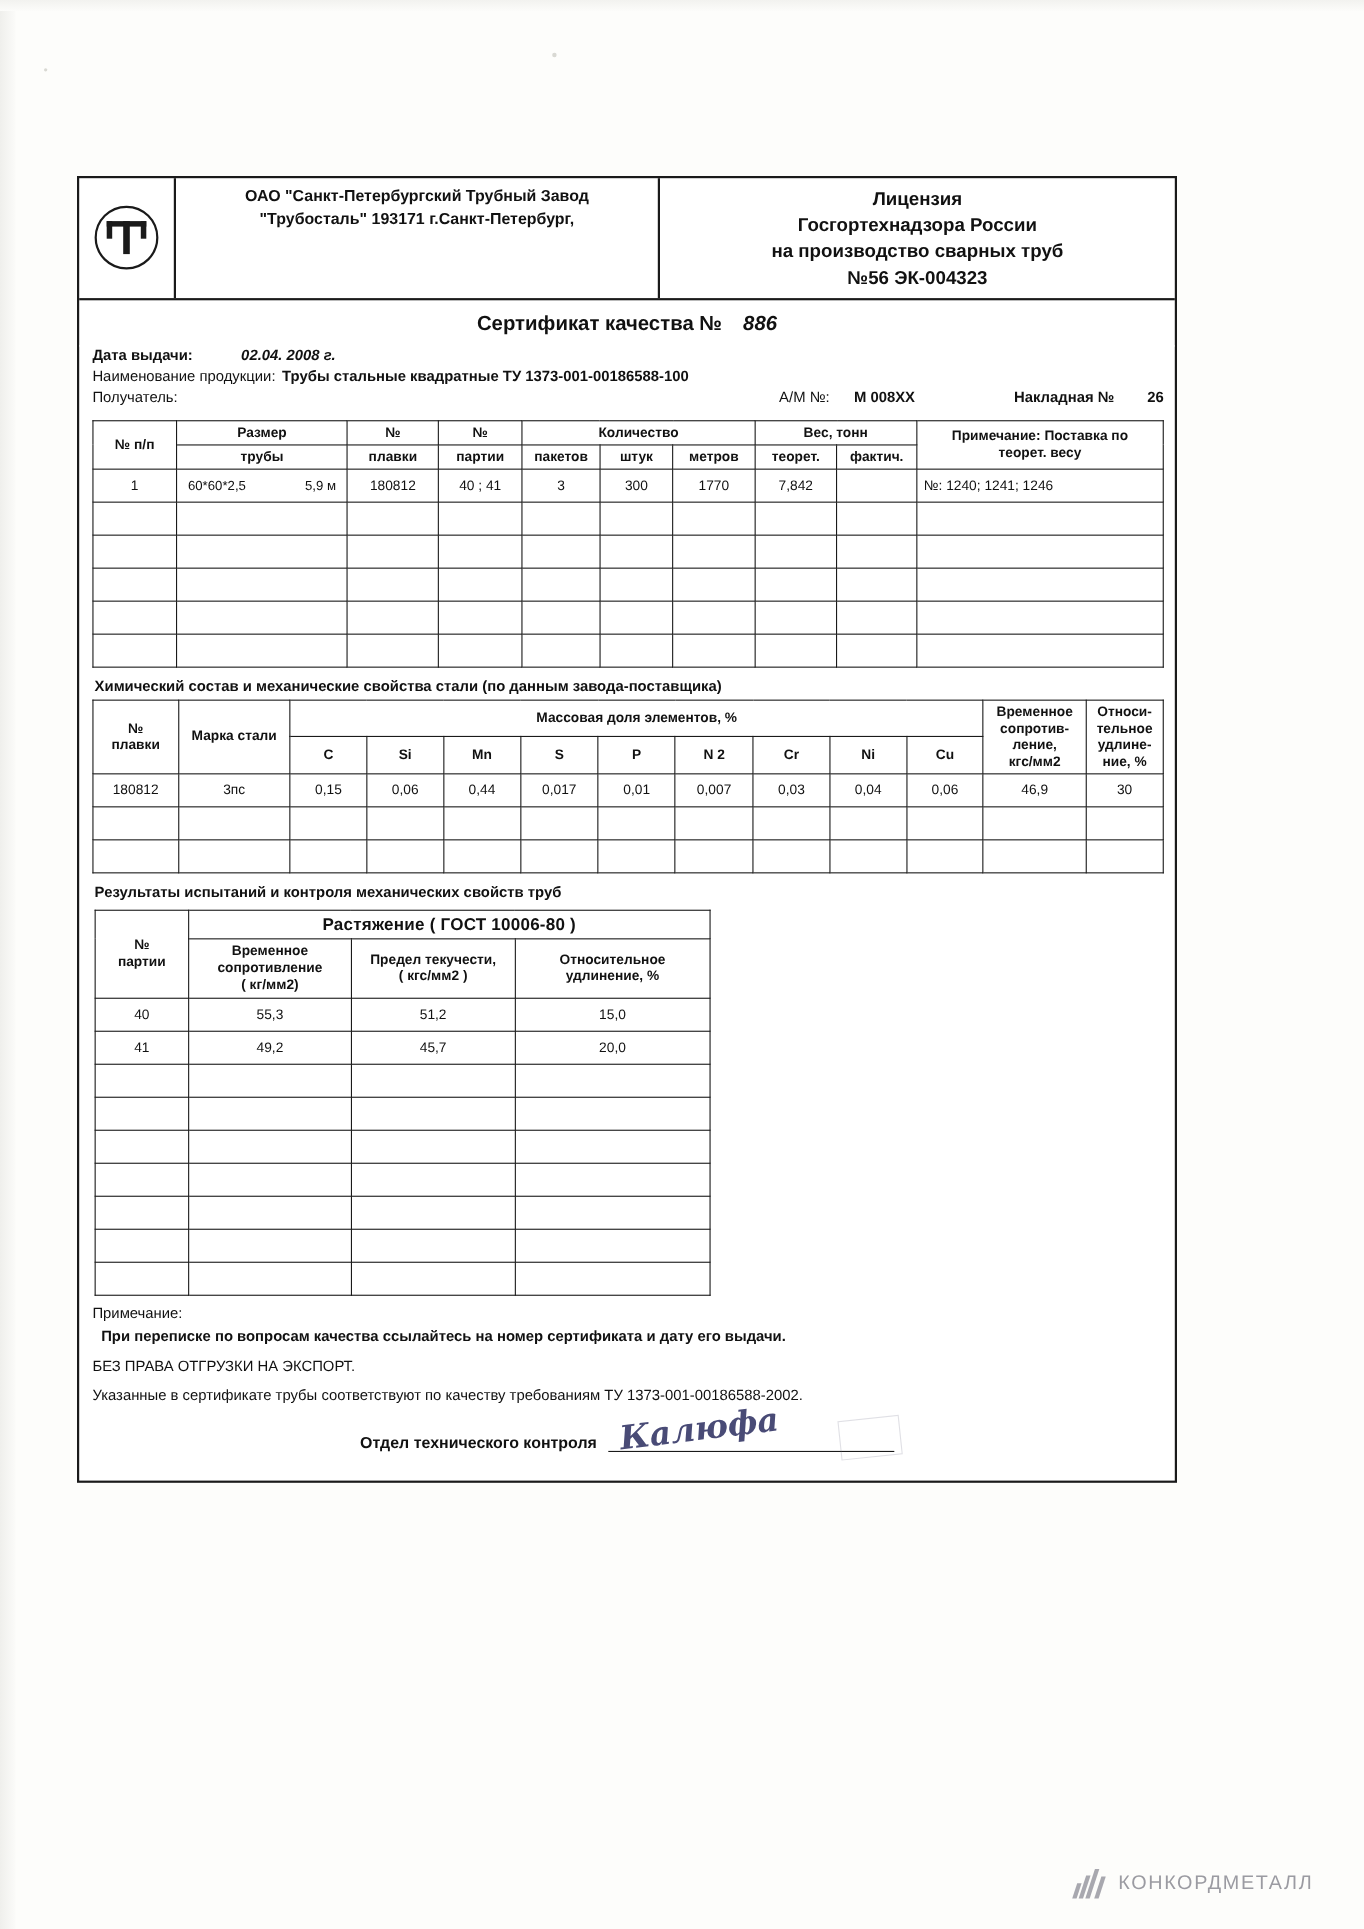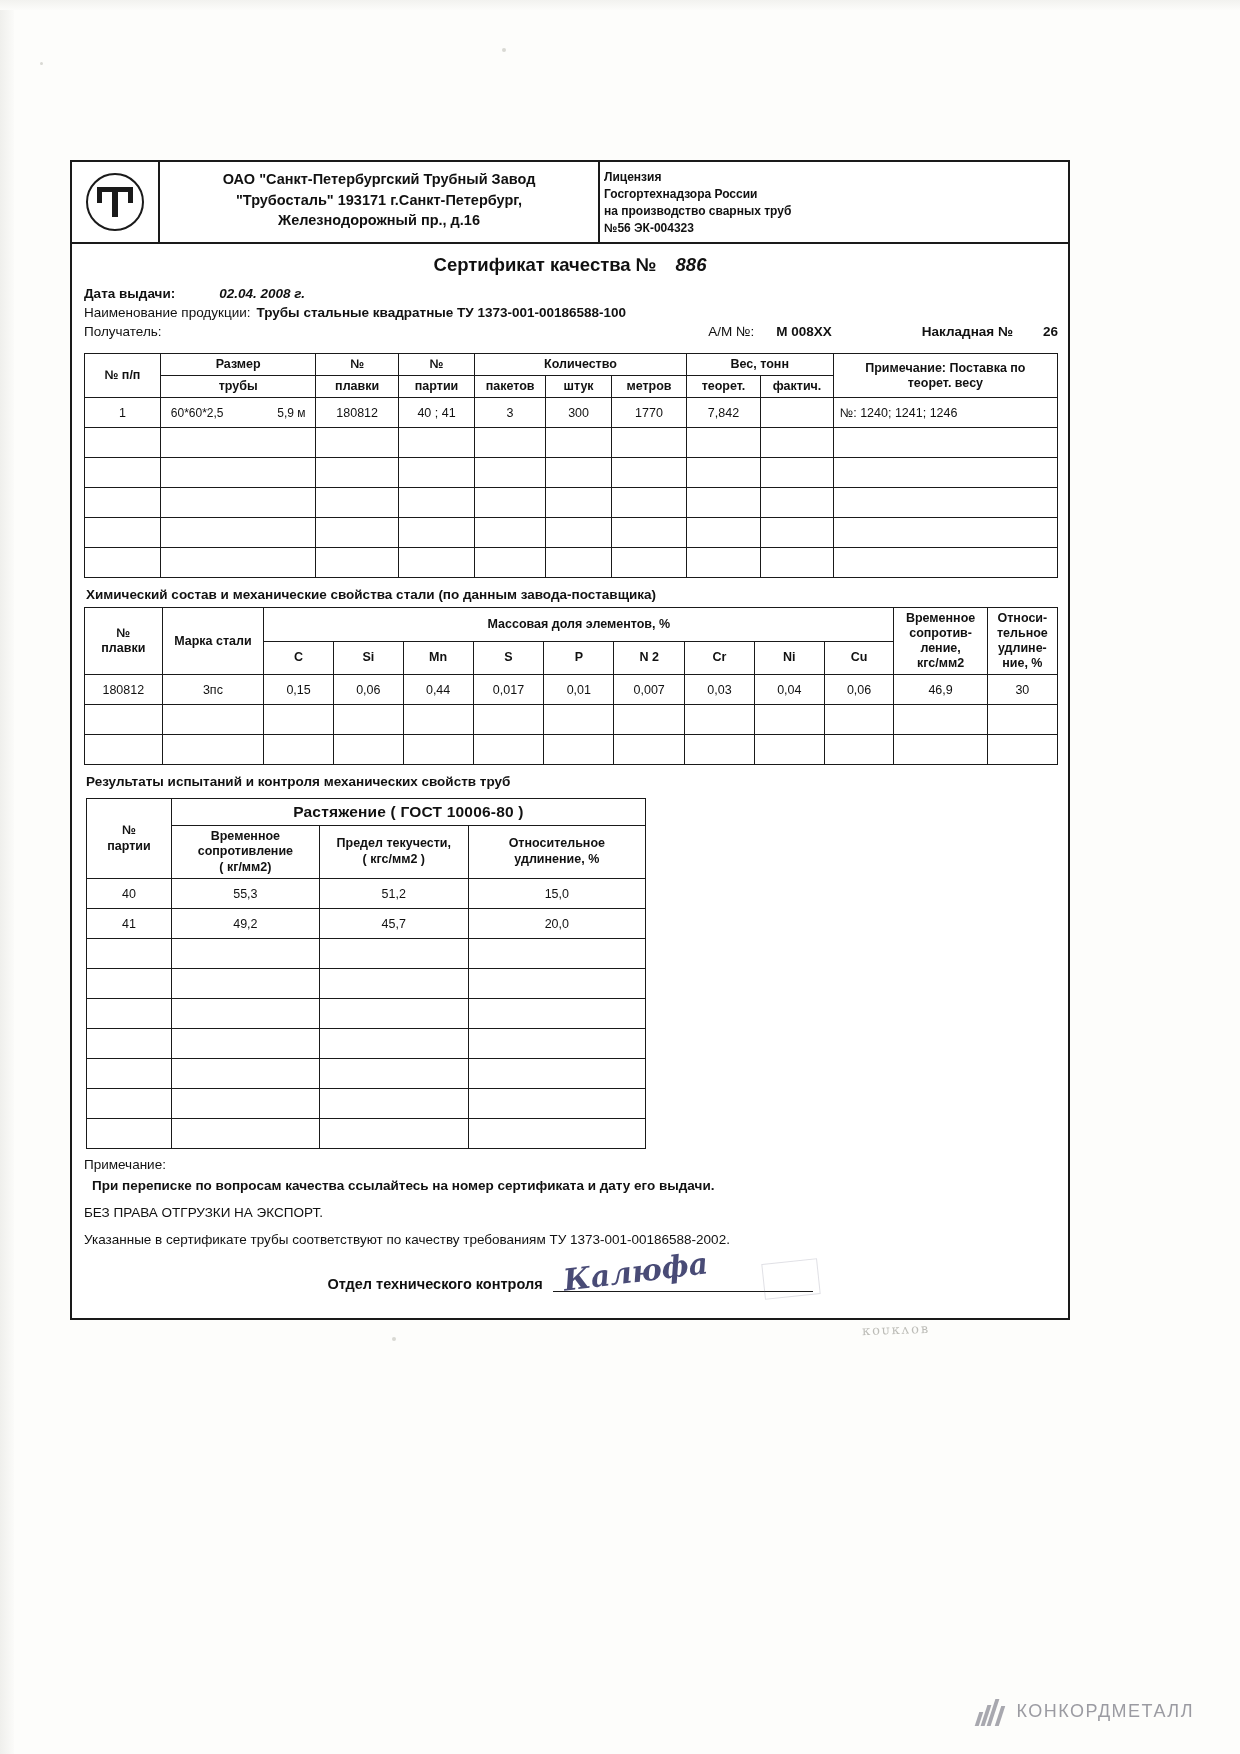--- a/index.html
+++ b/index.html
@@ -102,23 +102,23 @@
     flex: 0 0 430px;
     border-right: 2px solid #1a1a1a;
     text-align: center;
     font-weight: bold;
     font-size: 14.5px;
     line-height: 1.42;
     padding: 7px 4px 5px 4px;
   }
   .hdr-license {
     flex: 1;
-    text-align: left;
+    text-align: center;
     font-weight: bold;
-    font-size: 12px;
+    font-size: 17px;
     line-height: 1.42;
     padding: 7px 4px 5px 4px;
   }
 
   
   .title-row {
     text-align: center;
     font-weight: bold;
     font-size: 18.5px;
     padding: 10px 0 9px 0;
@@ -301,21 +301,20 @@
     <div class="hdr">
       <div class="hdr-logo">
         <div class="logo-circle">
           <span class="logo-side-l"></span>
           <span class="logo-side-r"></span>
         </div>
       </div>
       <div class="hdr-company">
         <div>ОАО "Санкт-Петербургский Трубный Завод</div>
         <div>"Трубосталь"  193171  г.Санкт-Петербург,</div>
-        <div>Железнодорожный пр., д.16</div>
       </div>
       <div class="hdr-license">
         <div>Лицензия</div>
         <div>Госгортехнадзора России</div>
         <div>на производство сварных труб</div>
         <div>№56    ЭК-004323</div>
       </div>
     </div>
 
     <div class="title-row">

